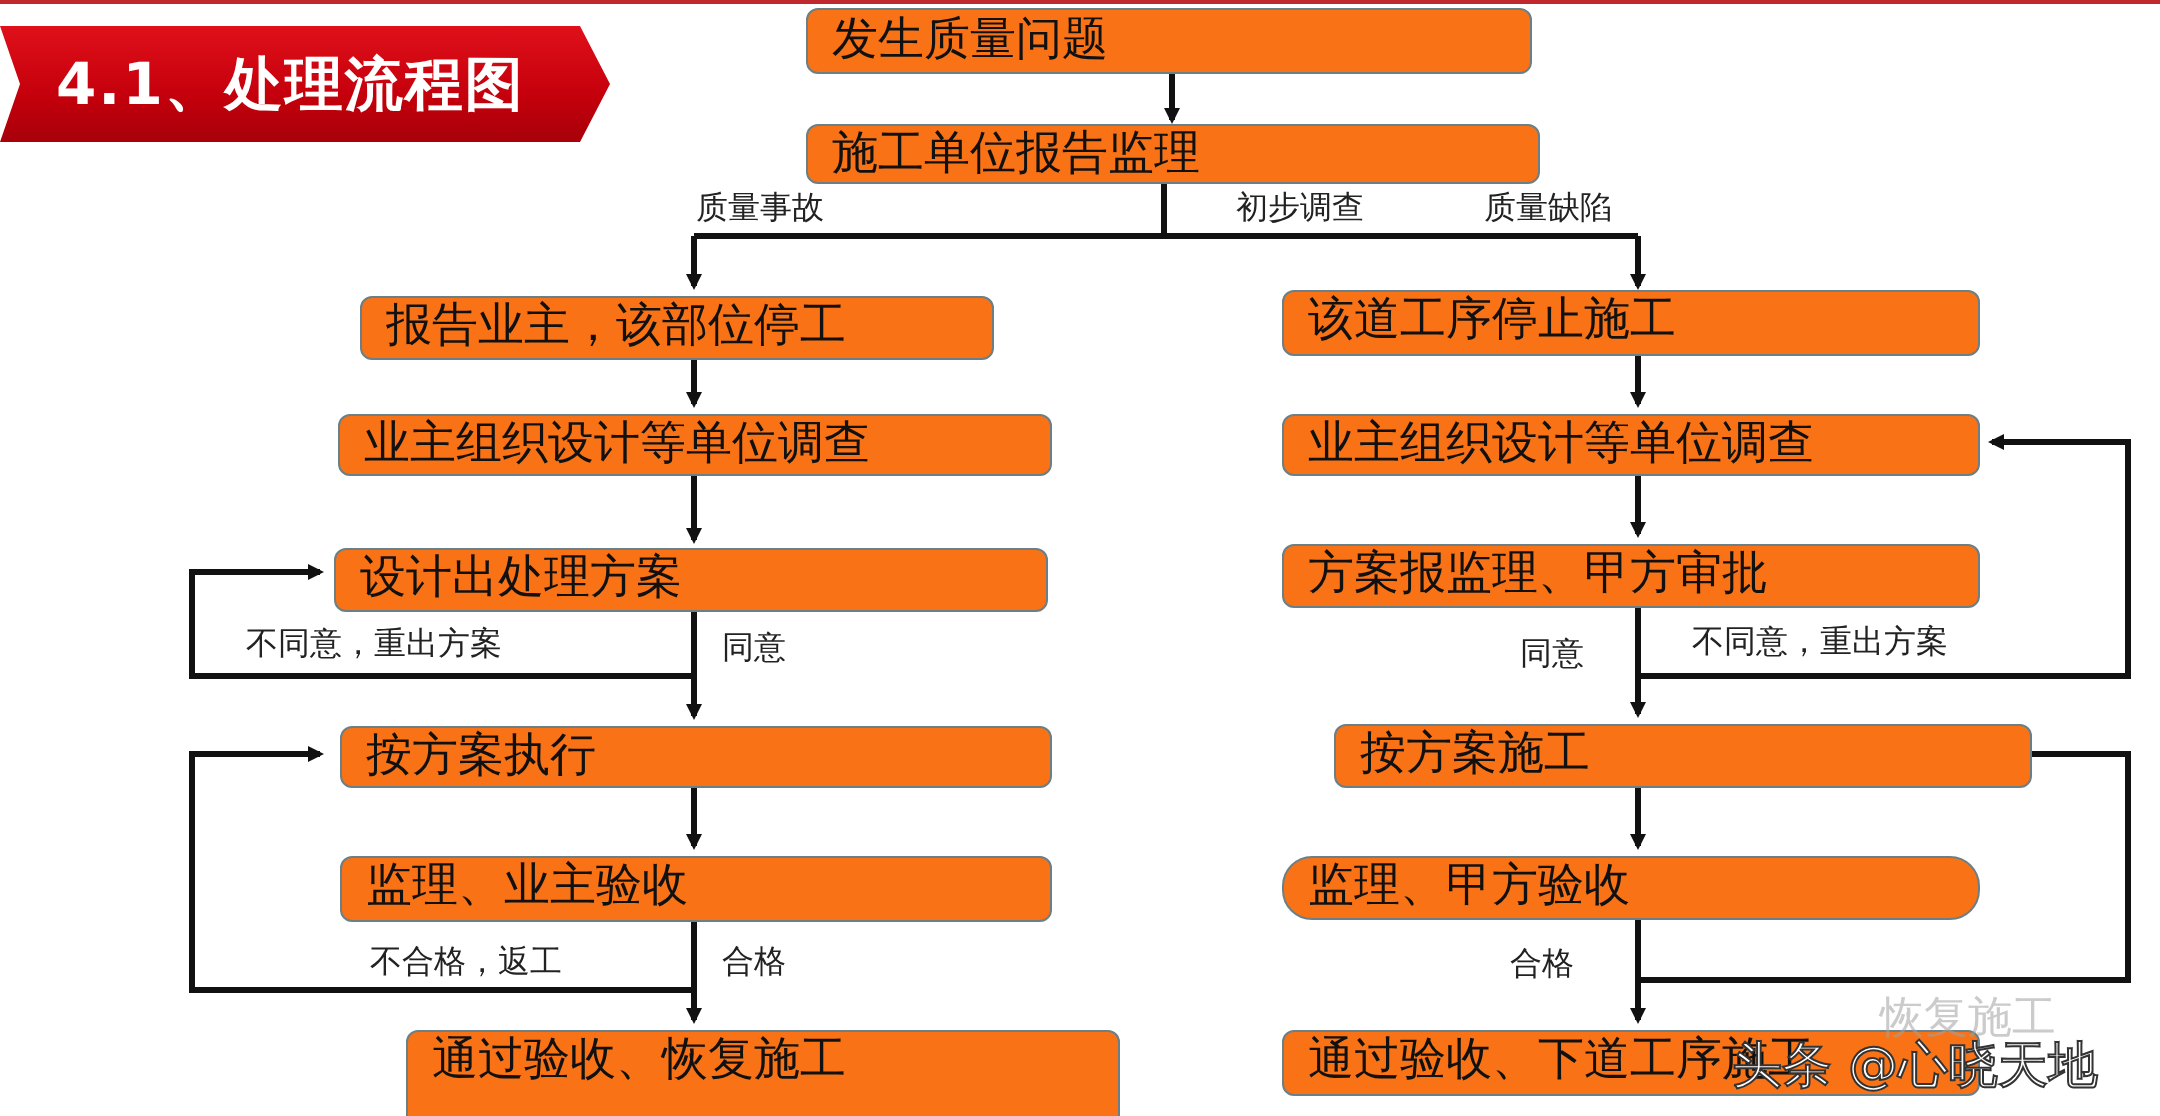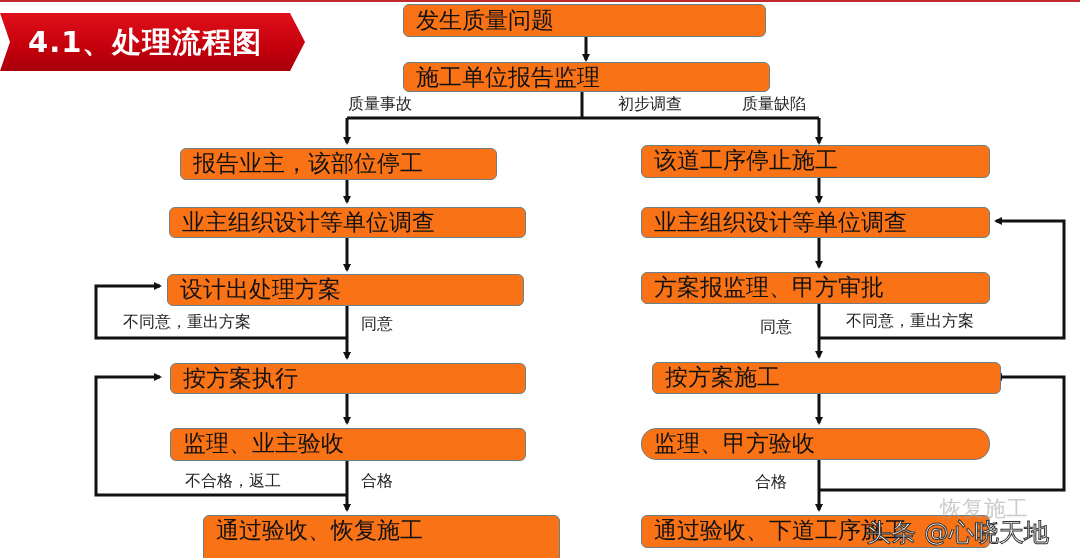--- a/index.html
+++ b/index.html
@@ -68,21 +68,21 @@
 <div class="box" style="left:171px;top:515px;width:357px;height:49px;margin-left:32px;">通过验收、恢复施工</div>
 
 <div class="lbl" style="left:123px;top:312px;">不同意，重出方案</div>
 <div class="lbl" style="left:361px;top:314px;">同意</div>
 <div class="lbl" style="left:158px;top:471px;margin-left:27px;">不合格，返工</div>
 <div class="lbl" style="left:361px;top:471px;">合格</div>
 
 <div class="box" style="left:641px;top:145px;width:349px;height:33px;">该道工序停止施工</div>
 <div class="box" style="left:641px;top:207px;width:349px;height:31px;">业主组织设计等单位调查</div>
 <div class="box" style="left:641px;top:272px;width:349px;height:32px;">方案报监理、甲方审批</div>
-<div class="box" style="left:652px;top:362px;width:349px;height:32px;">按方案施工</div>
+<div class="box" style="left:667px;top:362px;width:349px;height:32px;">按方案施工</div>
 <div class="box" style="left:641px;top:428px;width:349px;height:32px;border-radius:15px;">监理、甲方验收</div>
 <div class="box" style="left:641px;top:515px;width:349px;height:33px;">通过验收、下道工序施工</div>
 
 <div class="lbl" style="left:760px;top:317px;">同意</div>
 <div class="lbl" style="left:846px;top:311px;">不同意，重出方案</div>
 <div class="lbl" style="left:755px;top:472px;">合格</div>
 
 <div class="wm2" style="left:940px;top:494px;">恢复施工</div>
 <div class="wm" style="left:866px;top:516px;">头条 @心晓天地</div>
 

